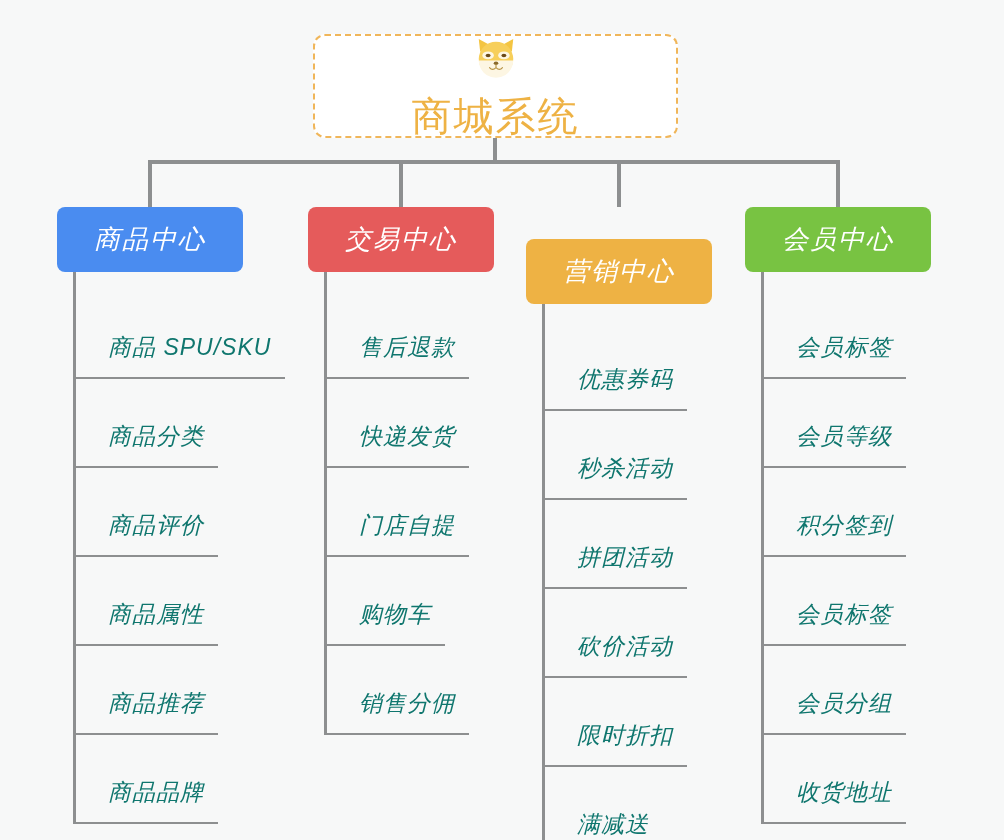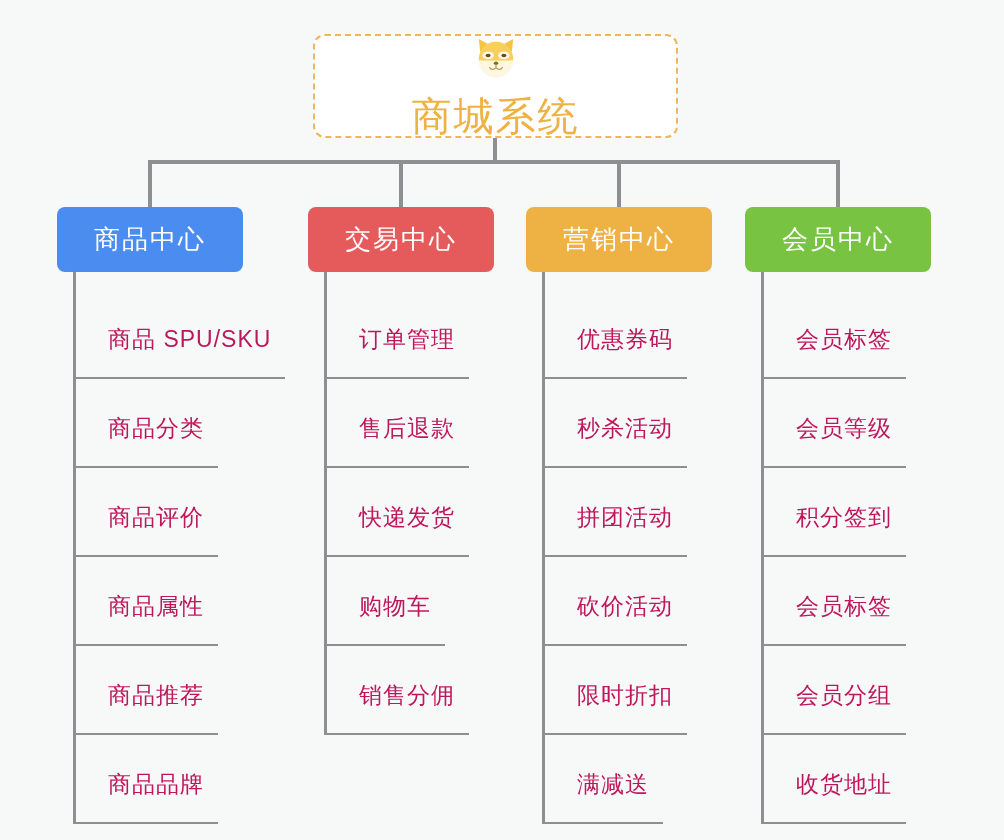--- a/index.html
+++ b/index.html
@@ -42,61 +42,61 @@
   .conn-bar {            
     left: 148px; top: 160px; width: 692px; height: 4px;
   }
   .conn-drop { top: 162px; width: 4px; height: 45px; }
   .conn-drop.d1 { left: 148px; }
   .conn-drop.d2 { left: 399px; }
   .conn-drop.d3 { left: 617px; }
   .conn-drop.d4 { left: 836px; }
 
   
-  .column { position: absolute; top: 207px; }
+  .column { position: absolute; top: 207px; font-style: italic; }
   .col-1 { left: 57px;  width: 232px; }
   .col-2 { left: 308px; width: 222px; }
   .col-3 { left: 526px; width: 222px; }
   .col-4 { left: 745px; width: 222px; }
 
   .cat-header {
     height: 65px;
     border-radius: 8px;
     display: flex; align-items: center; justify-content: center;
     color: #ffffff;
     font-size: 26px;
     letter-spacing: 2px;
   }
   .col-1 .cat-header { width: 186px; }
   .col-2 .cat-header { width: 186px; }
-  .col-3 .cat-header { width: 186px; }
+  .col-3 .cat-header { width: 186px; margin-top: 32px; }
   .col-4 .cat-header { width: 186px; }
 
   
   .branch {
     position: relative;
     margin-left: 16px;
     padding-left: 0;
     border-left: 3px solid #8d8f90;
     margin-top: 0;
     padding-top: 18px;
   }
   .leaf {
     position: relative;
     height: 89px;
     display: flex;
     align-items: flex-end;
   }
   .leaf-inner {
     position: relative;
     display: inline-block;
-    padding: 0 14px 22px 32px;
+    padding: 0 14px 14px 32px;
     border-bottom: 2px solid #8d8f90;
     font-size: 23px;
-    color: #be185d;
+    color: #0f766e;
     white-space: nowrap;
     letter-spacing: 1px;
     text-align: right;
   }
 </style>
 </head>
 <body style="background: rgb(247, 248, 248);">
 
 <div id="canvas">
 
@@ -155,27 +155,27 @@
         </div>
     </div>
   </div>
 
   <div class="column col-2">
     <div class="cat-header" style="background: rgb(229, 91, 91);">
       <span>交易中心</span>
     </div>
     <div class="branch">
       <div class="leaf">
-          <span class="leaf-inner">订单管理</span>
-        </div>
-      <div class="leaf">
           <span class="leaf-inner">售后退款</span>
         </div>
       <div class="leaf">
           <span class="leaf-inner">快递发货</span>
+        </div>
+      <div class="leaf">
+          <span class="leaf-inner">门店自提</span>
         </div>
       <div class="leaf">
           <span class="leaf-inner">购物车</span>
         </div>
       <div class="leaf">
           <span class="leaf-inner">销售分佣</span>
         </div>
     </div>
   </div>
 

